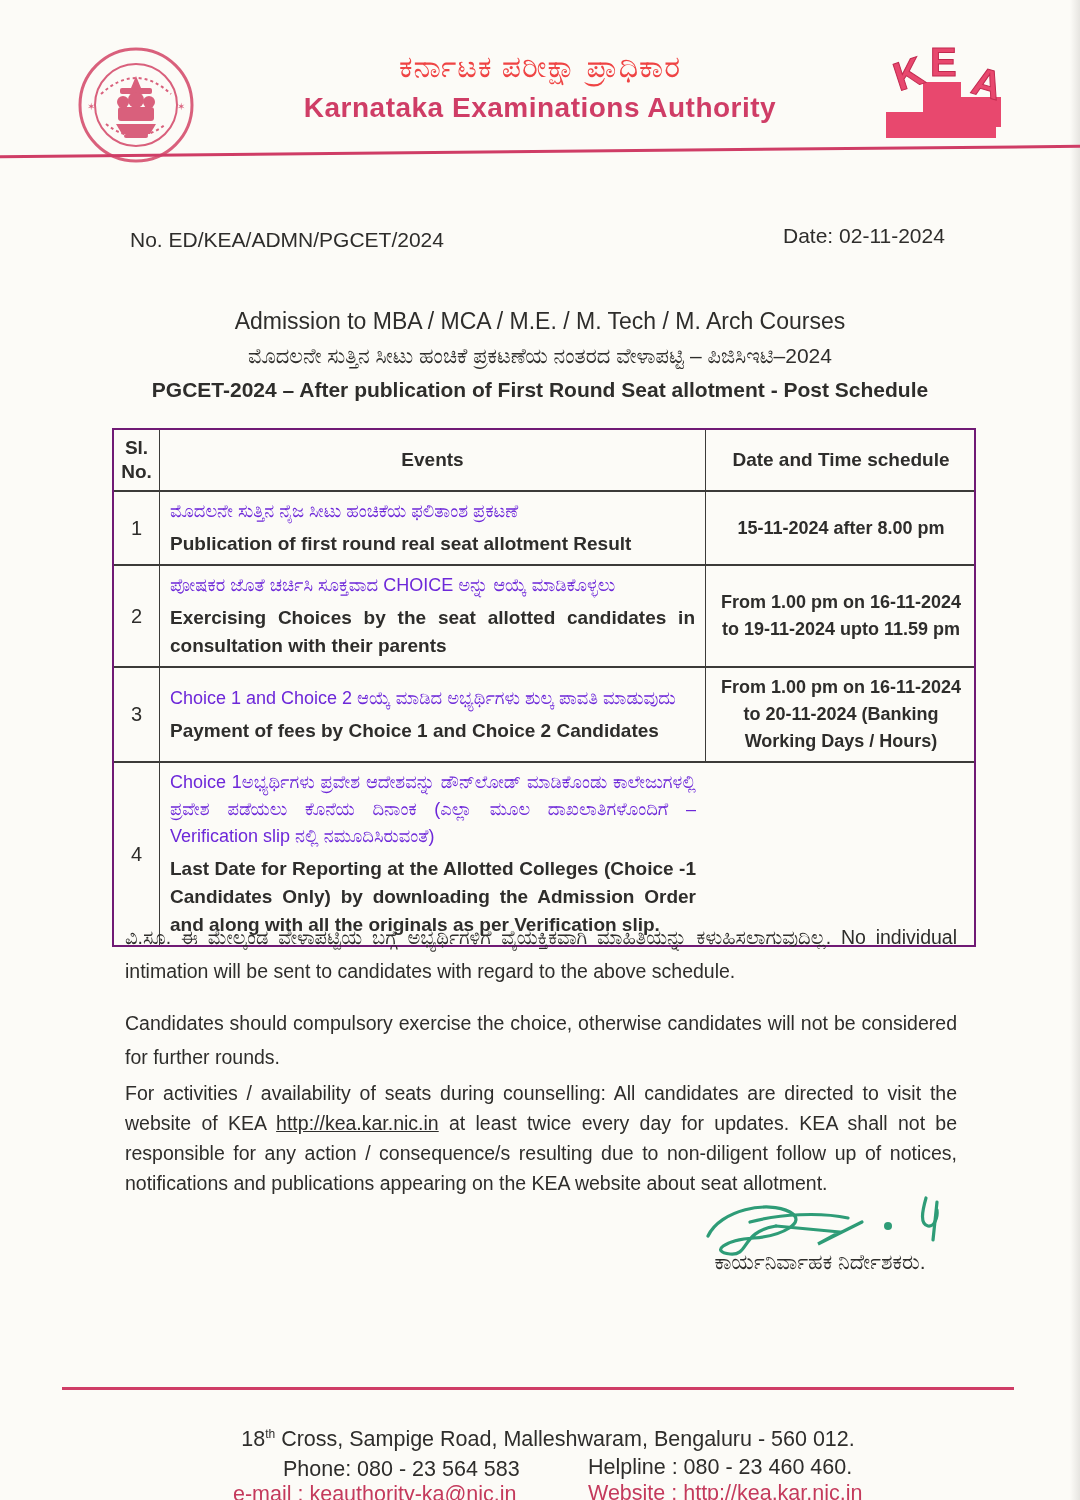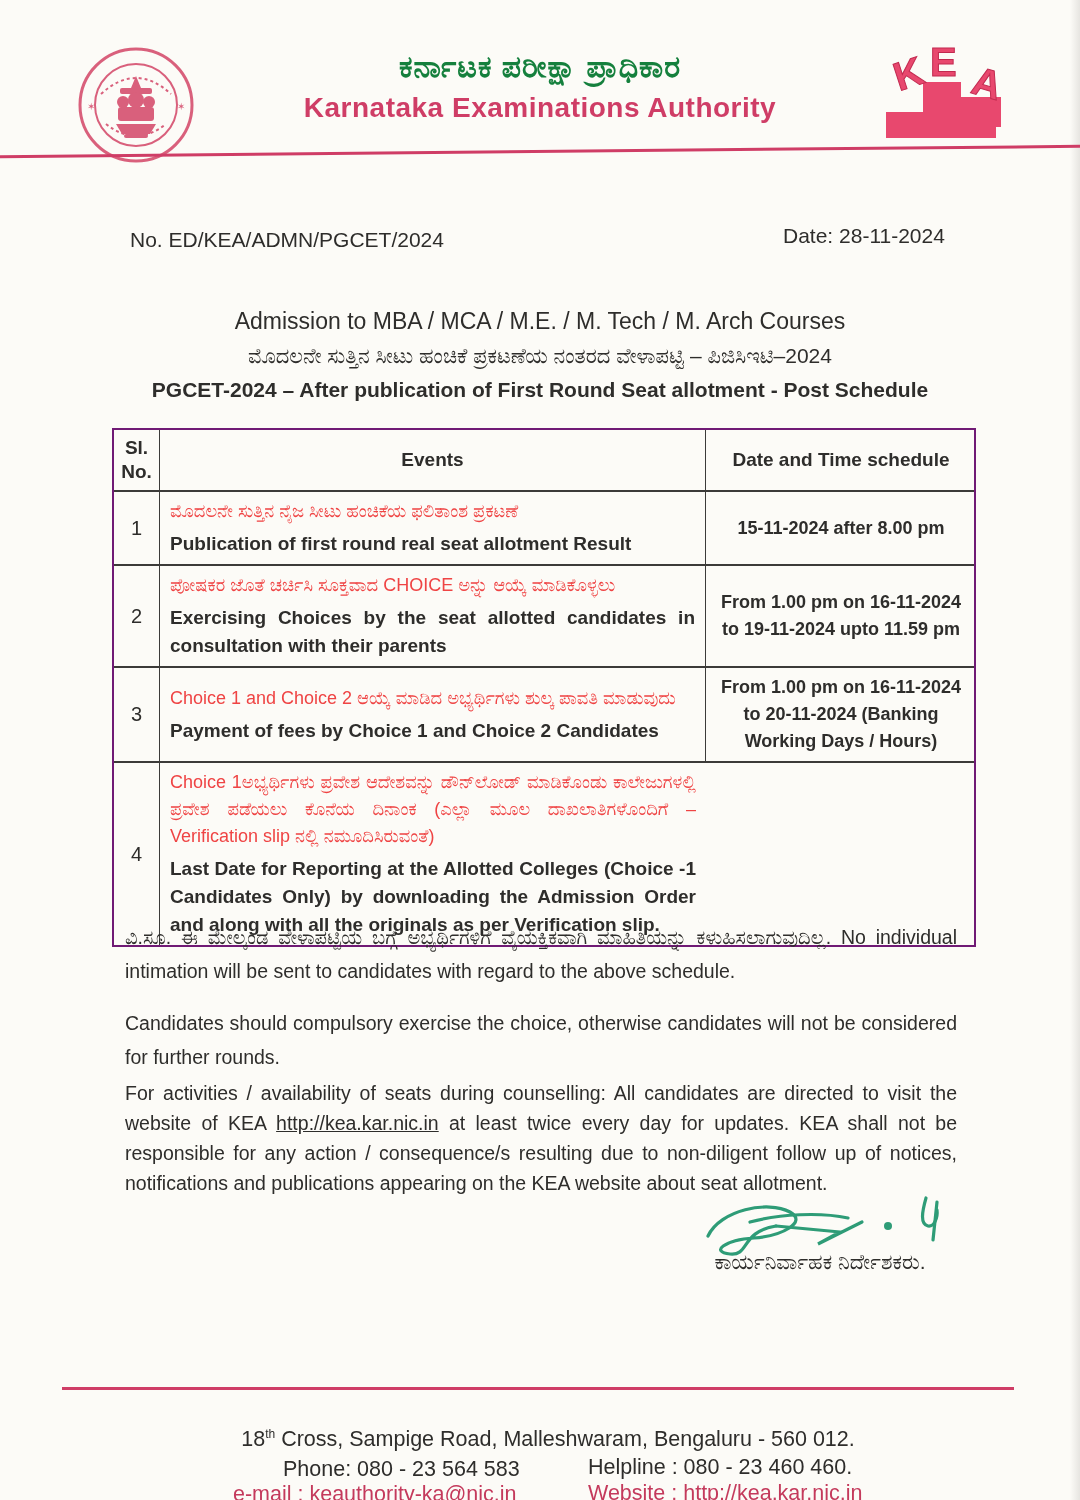--- a/index.html
+++ b/index.html
@@ -10,21 +10,21 @@
     color:var(--text,#2e2d2b);
     overflow:hidden;
   }
   .page { position:relative; width:1080px; height:1500px; background:#fcfbf7; }
   .scan-edge { position:absolute; right:0; top:0; width:10px; height:100%;
     background:linear-gradient(to left,#d8d6d2,rgba(216,214,210,0)); opacity:.6; }
 
   
   .seal { position:absolute; left:76px; top:44px; width:120px; height:122px; }
   .org-kn { position:absolute; top:50px; left:0; width:100%; text-align:center;
-    font-weight:bold; font-size:30px; color:#15803d; letter-spacing:1px; }
+    font-weight:normal; font-size:30px; color:#ef4444; letter-spacing:1px; }
   .org-en { position:absolute; top:92px; left:0; width:100%; text-align:center;
     font-weight:bold; font-size:28px; color:var(--brand,#cf3d66); letter-spacing:.5px; }
   .kea-logo { position:absolute; right:62px; top:40px; width:150px; height:105px; }
   .rule-top { position:absolute; top:150px; left:-10px; width:1100px; height:3px;
     background:var(--brand,#cf3d66); transform:rotate(-0.55deg); }
 
   
   .ref-no { position:absolute; top:228px; left:130px; font-size:21px; font-weight:500; }
   .ref-date { position:absolute; top:224px; left:783px; font-size:21px; font-weight:500; }
 
@@ -41,21 +41,21 @@
     border:2px solid #701a75; }
   .t-row { display:grid; grid-template-columns:46px 546px 270px; border-bottom:2px solid #3c3b39; }
   .t-row:last-child { border-bottom:none; }
   .cell { border-right:1.5px solid #3c3b39; padding:6px 10px; }
   .cell:last-child { border-right:none; }
   .h-cell { display:flex; align-items:center; justify-content:center; text-align:center;
     font-weight:bold; font-size:19px; min-height:52px; flex-direction:column; line-height:24px; }
   .no-cell { display:flex; align-items:center; justify-content:center;
     font-size:20px; font-weight:500; }
   .ev-cell { display:flex; flex-direction:column; justify-content:center; gap:5px; }
-  .ev-kn { font-size:18px; color:#ef4444; line-height:27px; text-align:justify; }
+  .ev-kn { font-size:18px; color:#6d28d9; line-height:27px; text-align:justify; }
   .ev-en { font-size:19px; font-weight:600; line-height:28px; text-align:justify; }
   .dt-cell { display:flex; align-items:center; justify-content:center; text-align:center;
     font-size:18px; font-weight:600; line-height:27px; padding:6px 8px; }
   .r1 { min-height:64px; } .r2 { min-height:86px; } .r3 { min-height:84px; } .r4 { min-height:164px; }
 
   
   .note { position:absolute; left:125px; width:832px; font-size:19.5px;
     line-height:34px; text-align:justify; }
   .note-1 { top:920px; } .note-2 { top:1006px; }
   .note-3 { top:1078px; line-height:30px; }
@@ -112,21 +112,21 @@
     <rect x="55" y="42" width="38" height="40" fill="#e8486e"></rect>
     <rect x="93" y="57" width="40" height="30" fill="#e8486e"></rect>
     <text x="28" y="48" font-size="40" font-weight="bold" fill="#e8486e" stroke="#c22a50" stroke-width="1" transform="rotate(-18 40 40)" font-family="Liberation Sans, sans-serif">K</text>
     <text x="62" y="36" font-size="40" font-weight="bold" fill="#e8486e" stroke="#c22a50" stroke-width="1" font-family="Liberation Sans, sans-serif">E</text>
     <text x="104" y="56" font-size="40" font-weight="bold" fill="#e8486e" stroke="#c22a50" stroke-width="1" transform="rotate(16 115 45)" font-family="Liberation Sans, sans-serif">A</text>
   </svg>
 
   <div class="rule-top"></div>
 
   <div class="ref-no">No. ED/KEA/ADMN/PGCET/2024</div>
-  <div class="ref-date">Date: 28-11-2024</div>
+  <div class="ref-date">Date: 02-11-2024</div>
 
   <div class="title-1">Admission to MBA / MCA / M.E. / M. Tech / M. Arch Courses</div>
   <div class="title-2">ಮೊದಲನೇ ಸುತ್ತಿನ ಸೀಟು ಹಂಚಿಕೆ ಪ್ರಕಟಣೆಯ ನಂತರದ ವೇಳಾಪಟ್ಟಿ – ಪಿಜಿಸಿಇಟಿ–2024</div>
   <div class="title-3">PGCET-2024 – After publication of First Round Seat allotment - Post Schedule</div>
 
   <div class="sched-table">
     <div class="t-row">
       <div class="cell h-cell">
         <span>Sl.</span>
         <span>No.</span>

